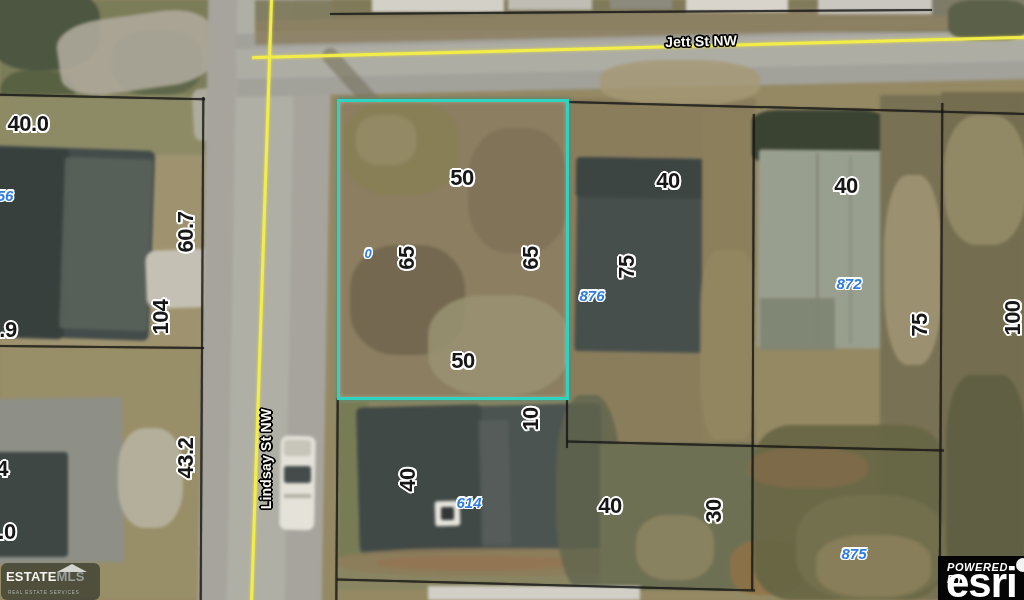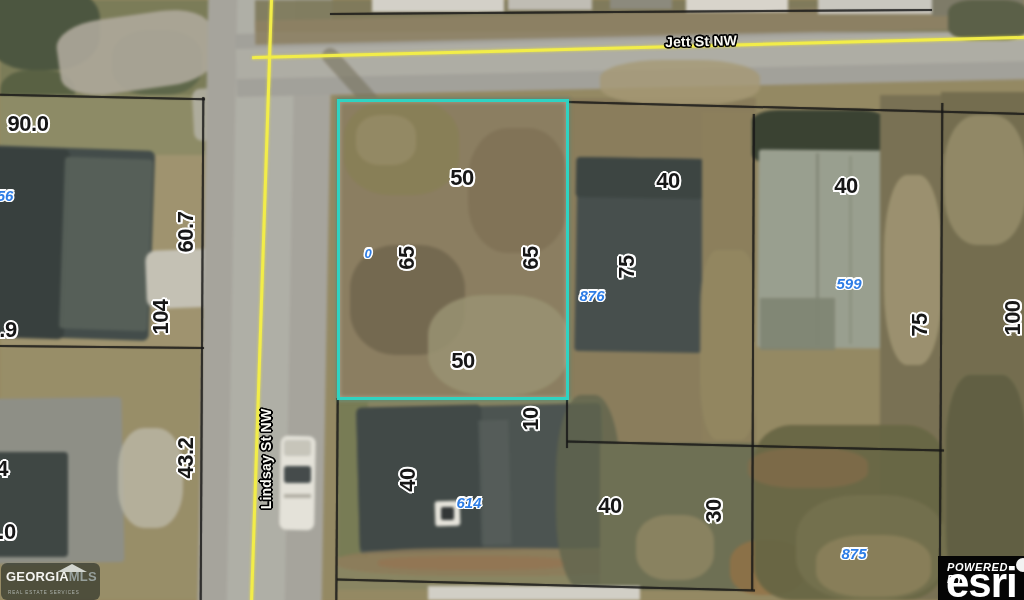--- a/index.html
+++ b/index.html
@@ -126,51 +126,51 @@
       <div style="left: 940px; top: 103px; width: 2px; height: 497px; transform: rotate(0.3deg);"></div>
       <div style="left: 568px; top: 107px; width: 458px; height: 2px; transform: rotate(1.5deg);"></div>
       <div style="left: 337px; top: 584px; width: 418px; height: 2px; transform: rotate(1.5deg);"></div>
     </div>
   <div class="street-line street-jett"></div>
   <div class="street-line street-lindsay"></div>
   <div class="highlight"></div>
   <div class="layer labels" id="labels">
       <div class="label street" style="left: 701px; top: 41px; transform: translate(-50%, -50%) rotate(-1.5deg);">Jett St NW</div>
       <div class="label street" style="left: 266px; top: 459px; transform: translate(-50%, -50%) rotate(-90deg);">Lindsay St NW</div>
-      <div class="label dim" style="left: 28px; top: 124px; transform: translate(-50%, -50%) rotate(0deg);">90.0</div>
+      <div class="label dim" style="left: 28px; top: 124px; transform: translate(-50%, -50%) rotate(0deg);">40.0</div>
       <div class="label pid" style="left: 5px; top: 195px; transform: translate(-50%, -50%) rotate(0deg);">56</div>
       <div class="label dim" style="left: 186px; top: 232px; transform: translate(-50%, -50%) rotate(-90deg);">60.7</div>
       <div class="label dim" style="left: 161px; top: 317px; transform: translate(-50%, -50%) rotate(-90deg);">104</div>
       <div class="label dim" style="left: 8px; top: 330px; transform: translate(-50%, -50%) rotate(0deg);">.9</div>
       <div class="label dim" style="left: 186px; top: 458px; transform: translate(-50%, -50%) rotate(-90deg);">43.2</div>
       <div class="label dim" style="left: 2px; top: 469px; transform: translate(-50%, -50%) rotate(0deg);">4</div>
       <div class="label dim" style="left: 7px; top: 532px; transform: translate(-50%, -50%) rotate(0deg);">.0</div>
       <div class="label dim" style="left: 462px; top: 178px; transform: translate(-50%, -50%) rotate(0deg);">50</div>
       <div class="label pid" style="left: 368px; top: 253px; transform: translate(-50%, -50%) rotate(0deg); font-size: 13px;">0</div>
       <div class="label dim" style="left: 407px; top: 258px; transform: translate(-50%, -50%) rotate(-90deg);">65</div>
       <div class="label dim" style="left: 531px; top: 258px; transform: translate(-50%, -50%) rotate(-90deg);">65</div>
       <div class="label dim" style="left: 463px; top: 361px; transform: translate(-50%, -50%) rotate(0deg);">50</div>
       <div class="label dim" style="left: 531px; top: 419px; transform: translate(-50%, -50%) rotate(-90deg);">10</div>
       <div class="label dim" style="left: 668px; top: 181px; transform: translate(-50%, -50%) rotate(0deg);">40</div>
       <div class="label dim" style="left: 627px; top: 267px; transform: translate(-50%, -50%) rotate(-90deg);">75</div>
       <div class="label pid" style="left: 592px; top: 295px; transform: translate(-50%, -50%) rotate(0deg);">876</div>
       <div class="label dim" style="left: 846px; top: 186px; transform: translate(-50%, -50%) rotate(0deg);">40</div>
-      <div class="label pid" style="left: 849px; top: 283px; transform: translate(-50%, -50%) rotate(0deg);">599</div>
+      <div class="label pid" style="left: 849px; top: 283px; transform: translate(-50%, -50%) rotate(0deg);">872</div>
       <div class="label dim" style="left: 920px; top: 325px; transform: translate(-50%, -50%) rotate(-90deg);">75</div>
       <div class="label dim" style="left: 1013px; top: 318px; transform: translate(-50%, -50%) rotate(-90deg);">100</div>
       <div class="label dim" style="left: 408px; top: 480px; transform: translate(-50%, -50%) rotate(-90deg);">40</div>
       <div class="label pid" style="left: 469px; top: 502px; transform: translate(-50%, -50%) rotate(0deg);">614</div>
       <div class="label dim" style="left: 610px; top: 506px; transform: translate(-50%, -50%) rotate(0deg);">40</div>
       <div class="label dim" style="left: 714px; top: 511px; transform: translate(-50%, -50%) rotate(-90deg);">30</div>
       <div class="label pid" style="left: 844px; top: 553px; transform: translate(-50%, -50%) rotate(0deg); padding-left: 20px;">875</div>
     </div>
 
   <div class="wm-gmls">
     <div class="gm-roof"></div>
-    <div class="gm-row"><span class="gm-a">GEORGIA</span><span class="gm-b">MLS</span></div>
+    <div class="gm-row"><span class="gm-a">ESTATE</span><span class="gm-b">MLS</span></div>
     <div class="gm-tag">REAL ESTATE SERVICES</div>
   </div>
 
   <div class="wm-esri">
     <span class="esri-pb">POWERED BY</span>
     <span class="esri-globe"></span>
     <div class="esri-brand">esri</div>
   </div>
 </div>
 

